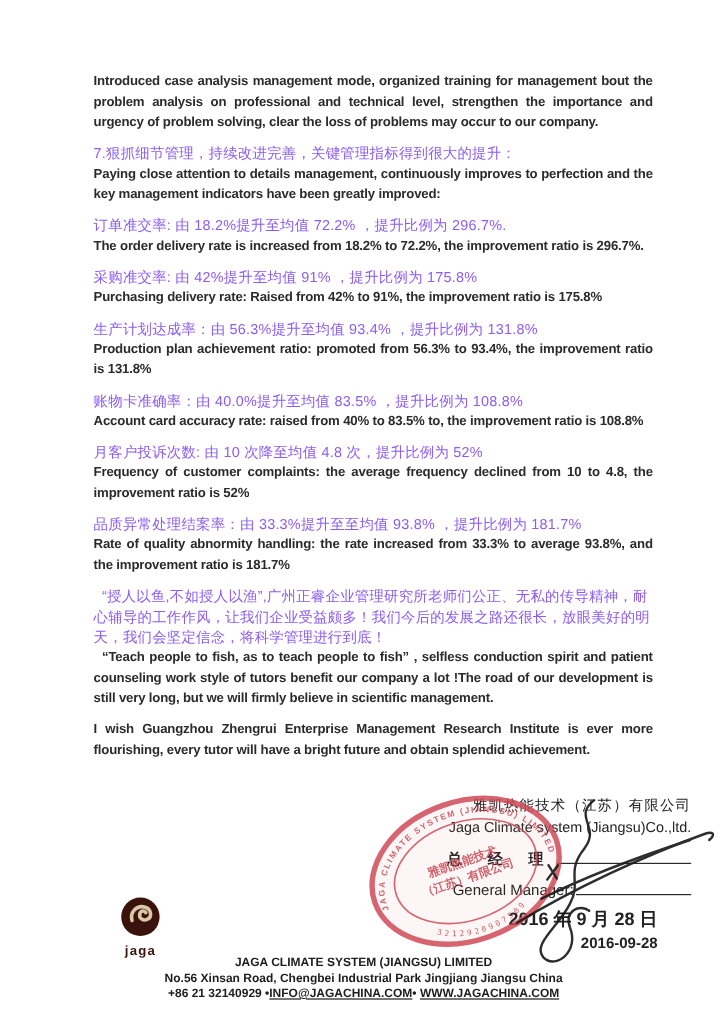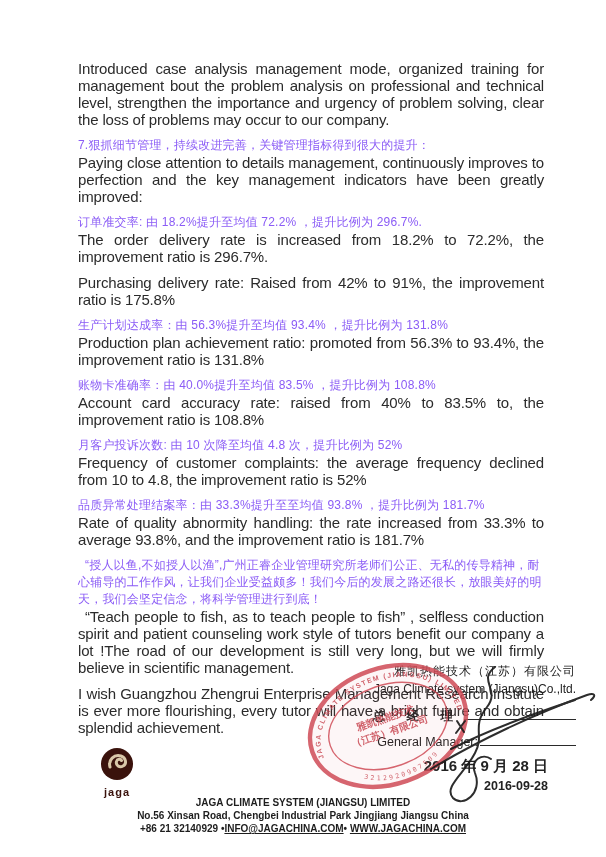--- a/index.html
+++ b/index.html
@@ -10,21 +10,21 @@
     color:#262626;
   }
   .page { position:absolute; inset:0; background:#fff; }
 
   .content {
     position:absolute; left:78px; top:60px; width:466px;
     font-size:11px; line-height:17px;
   }
   .block { margin-bottom:9px; }
   .zh { font-size:12px; letter-spacing:0.2px; color:#8b5cf6; }
-  .en { font-size:15px; letter-spacing:-0.15px; text-align:justify; color:#2b2b2b; }
+  .en { font-size:11px; letter-spacing:-0.15px; text-align:justify; color:#2b2b2b;font-weight:bold; }
   .indent { text-indent:7px; }
 
   
   .sigblock {
     position:absolute; top:662px; right:30px; width:300px;
     text-align:right; color:#222;
   }
   .sig-company-zh { font-size:12px; letter-spacing:1px; line-height:18px; }
   .sig-company-en { font-size:12px; line-height:19px; }
   .sig-row { margin-top:8px; font-size:12.5px; line-height:18px;text-align:right; }
@@ -65,20 +65,21 @@
       <p class="zh">7.狠抓细节管理，持续改进完善，关键管理指标得到很大的提升：</p>
       <p class="en">Paying close attention to details management, continuously improves to perfection and the key management indicators have been greatly improved:</p>
     </div>
 
     <div class="block">
       <p class="zh">订单准交率: 由 18.2%提升至均值 72.2% ，提升比例为 296.7%.</p>
       <p class="en">The order delivery rate is increased from 18.2% to 72.2%, the improvement ratio is 296.7%.</p>
     </div>
 
     <div class="block">
+      <p class="zh">采购准交率: 由 42%提升至均值 91% ，提升比例为 175.8%</p>
       <p class="en">Purchasing delivery rate: Raised from 42% to 91%, the improvement ratio is 175.8%</p>
     </div>
 
     <div class="block">
       <p class="zh">生产计划达成率：由 56.3%提升至均值 93.4% ，提升比例为 131.8%</p>
       <p class="en">Production plan achievement ratio: promoted from 56.3% to 93.4%, the improvement ratio is 131.8%</p>
     </div>
 
     <div class="block">
       <p class="zh">账物卡准确率：由 40.0%提升至均值 83.5%  ，提升比例为 108.8%</p>

